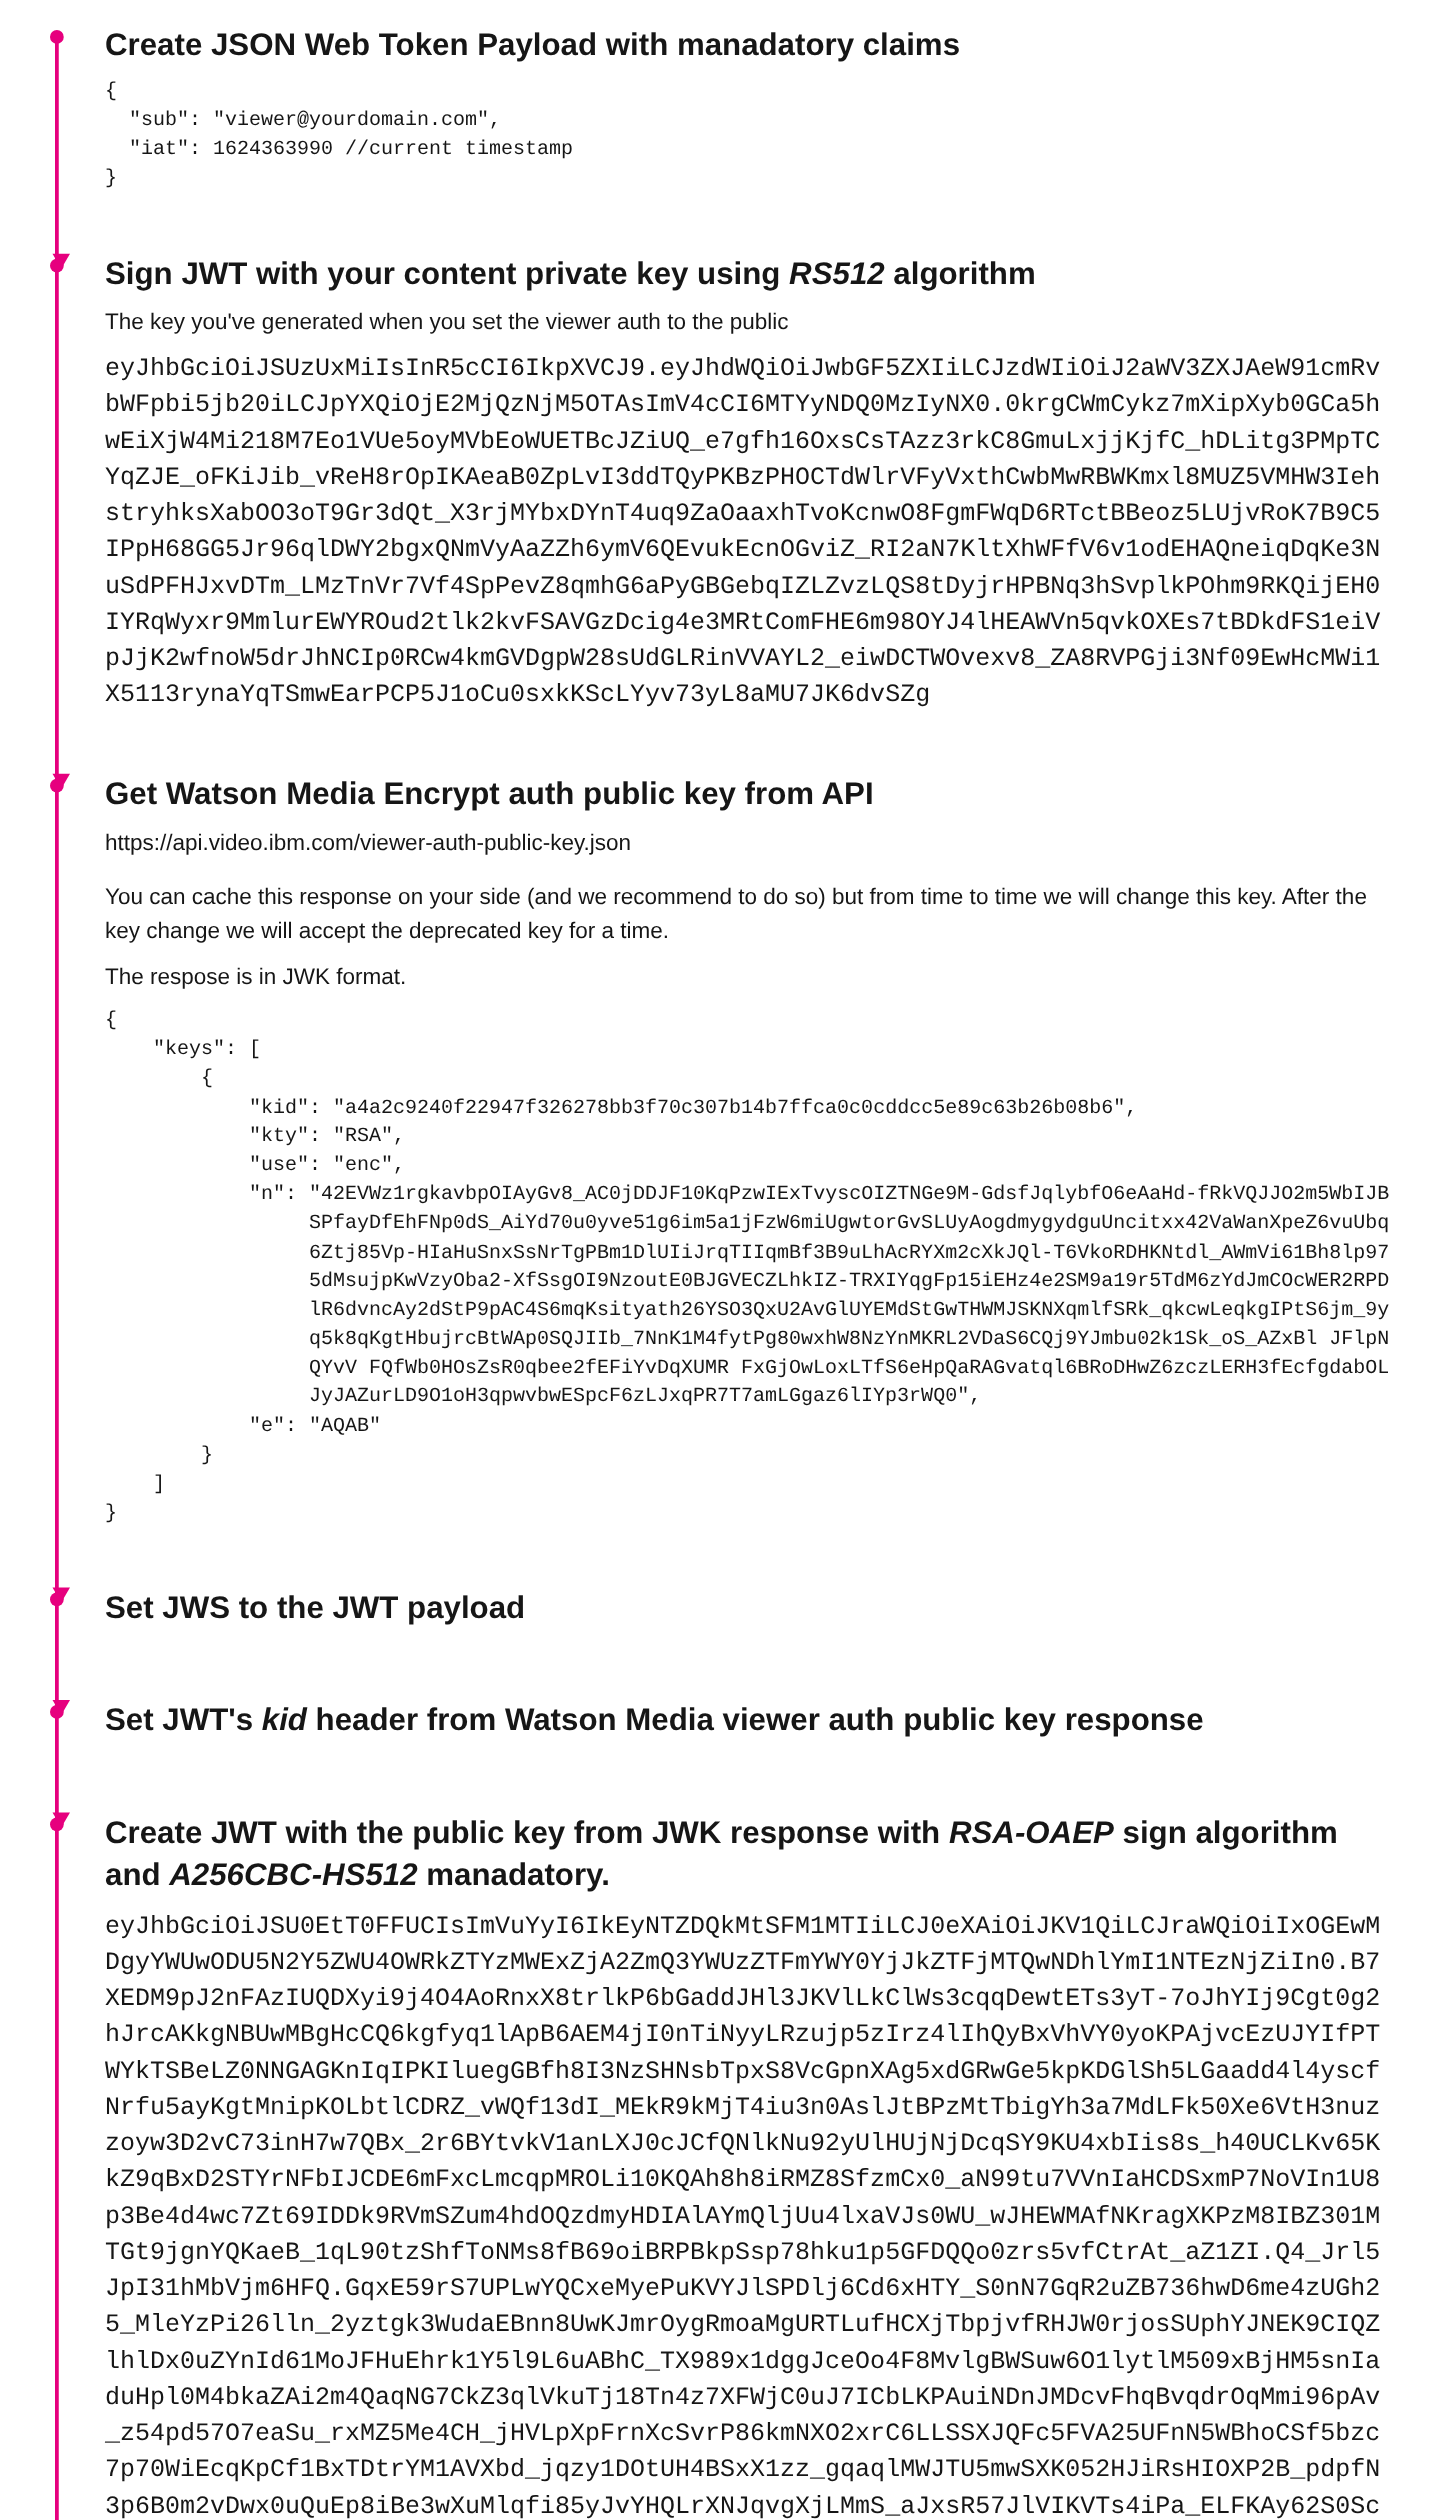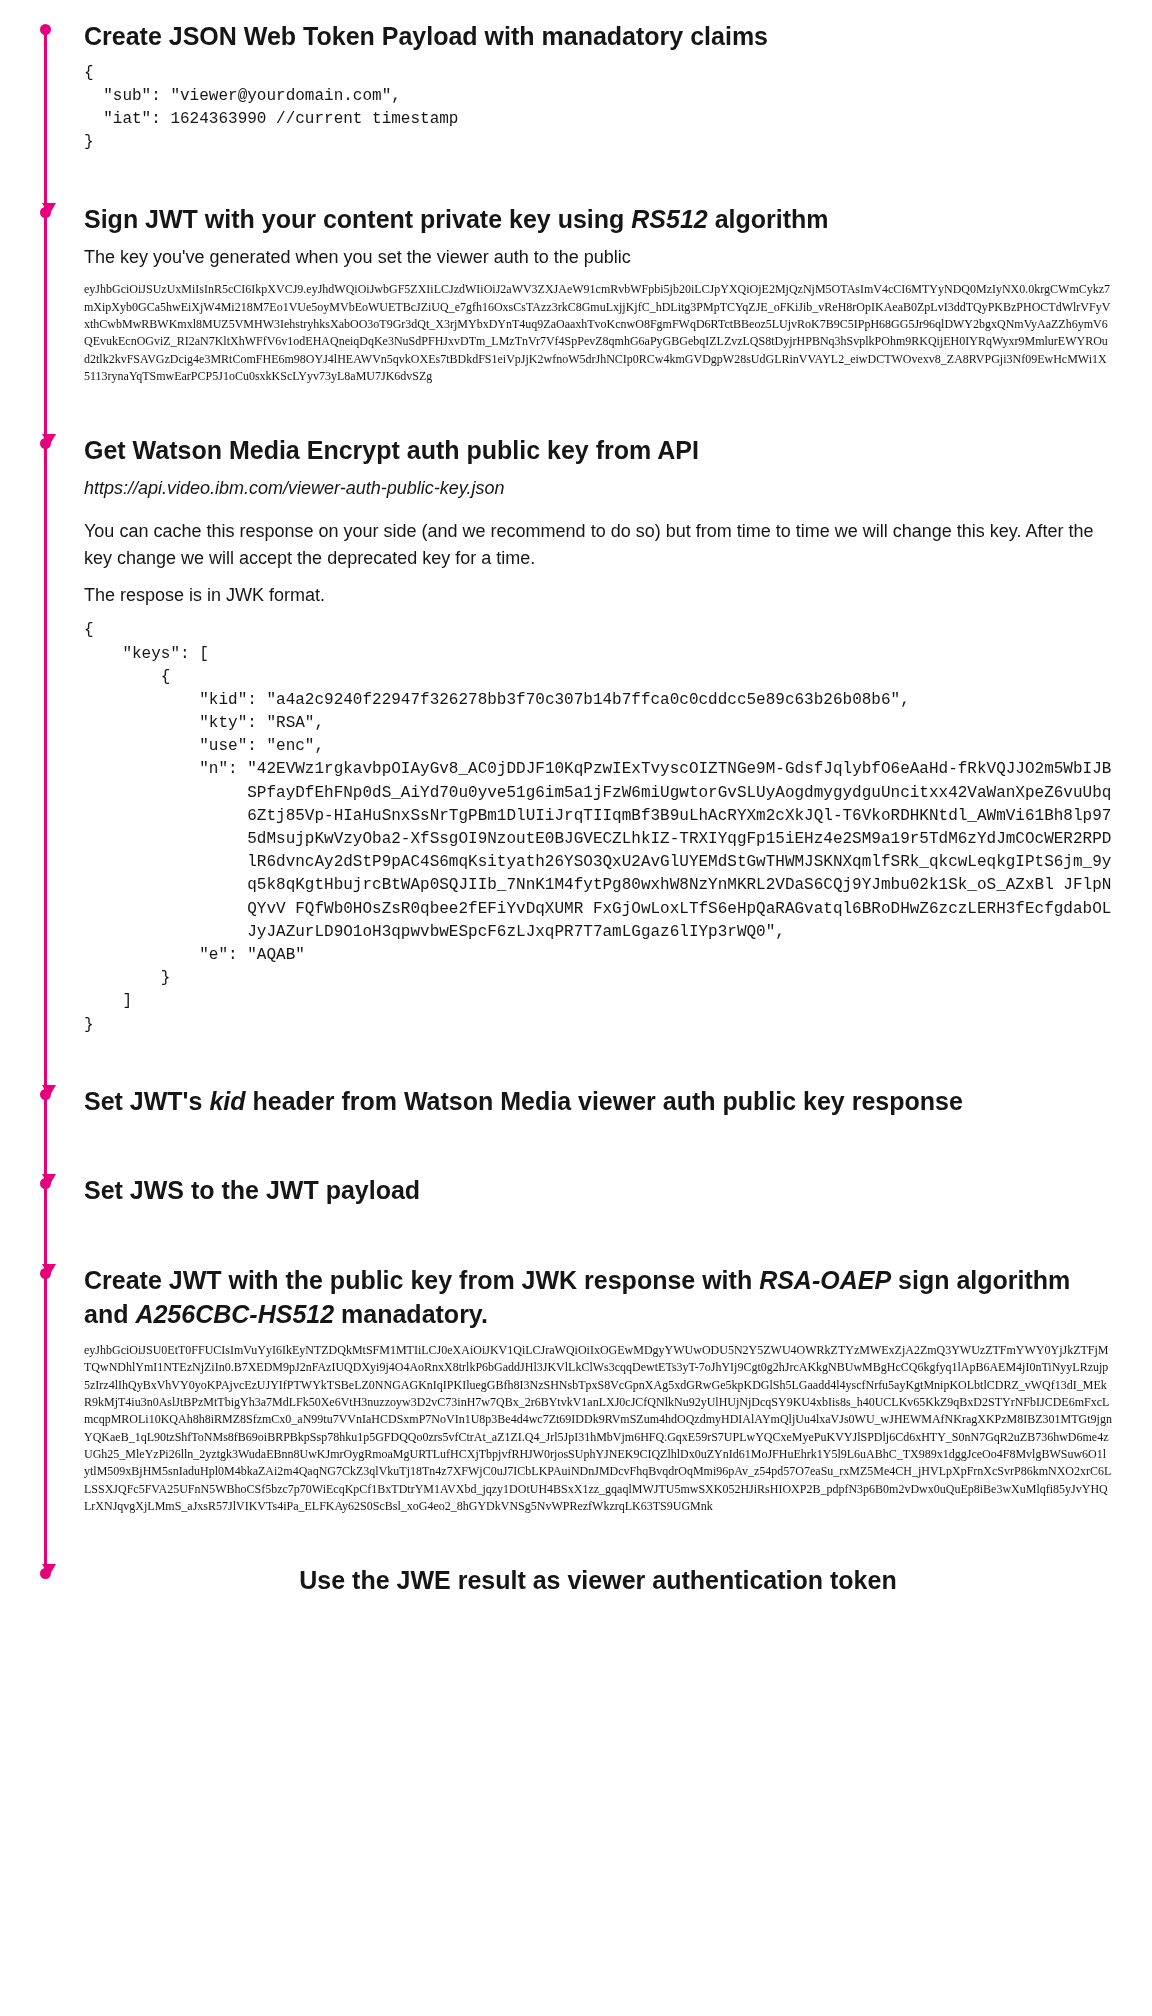--- a/index.html
+++ b/index.html
@@ -53,36 +53,35 @@
     font-size: 25px;
     margin-bottom: 8px;
     line-height: 1.35;
   }
   .step-title .em { font-style: italic; }
   .body-text {
     font-size: 18px;
     margin-bottom: 10px;
   }
   .italic-url {
-    font-style: italic;
     font-size: 18px;
     margin-bottom: 16px;
   }
   .code-block {
     font-family: "SFMono-Regular", Consolas, "Liberation Mono", Menlo, monospace;
     font-size: 16px;
     white-space: pre;
     line-height: 1.45;
     letter-spacing: 0;
     margin-top: 4px;
     color: #161616;
   }
   .token-block {
-    font-family: Liberation Serif, serif;
-    font-size: 12px;
+    font-family: Liberation Mono, monospace;
+    font-size: 20px;
     word-break: break-all;
     overflow-wrap: break-word;
     line-height: 1.45;
     letter-spacing: 0;
     margin-top: 10px;
     color: #161616;
   }
   .jwk-block {
     font-family: "SFMono-Regular", Consolas, "Liberation Mono", Menlo, monospace;
     font-size: 16px;
@@ -145,31 +144,31 @@
         }
     ]
 }</span></div>
   </div>
 
   <div class="step">
     <div class="dot"></div>
     <div class="line">
       <div class="arrowhead"></div>
     </div>
-    <div class="step-title">
-      <span>Set JWT's </span><span class="em">kid</span><span> header from Watson Media viewer auth public key response</span>
-    </div>
+    <div class="step-title">Set JWS to the JWT payload</div>
   </div>
 
   <div class="step">
     <div class="dot"></div>
     <div class="line">
       <div class="arrowhead"></div>
     </div>
-    <div class="step-title">Set JWS to the JWT payload</div>
+    <div class="step-title">
+      <span>Set JWT's </span><span class="em">kid</span><span> header from Watson Media viewer auth public key response</span>
+    </div>
   </div>
 
   <div class="step">
     <div class="dot"></div>
     <div class="line">
       <div class="arrowhead"></div>
     </div>
     <div class="step-title">
       <span>Create JWT with the public key from JWK response with </span><span class="em">RSA-OAEP</span><span> sign algorithm and </span><span class="em">A256CBC-HS512</span><span> manadatory.</span>
     </div>

